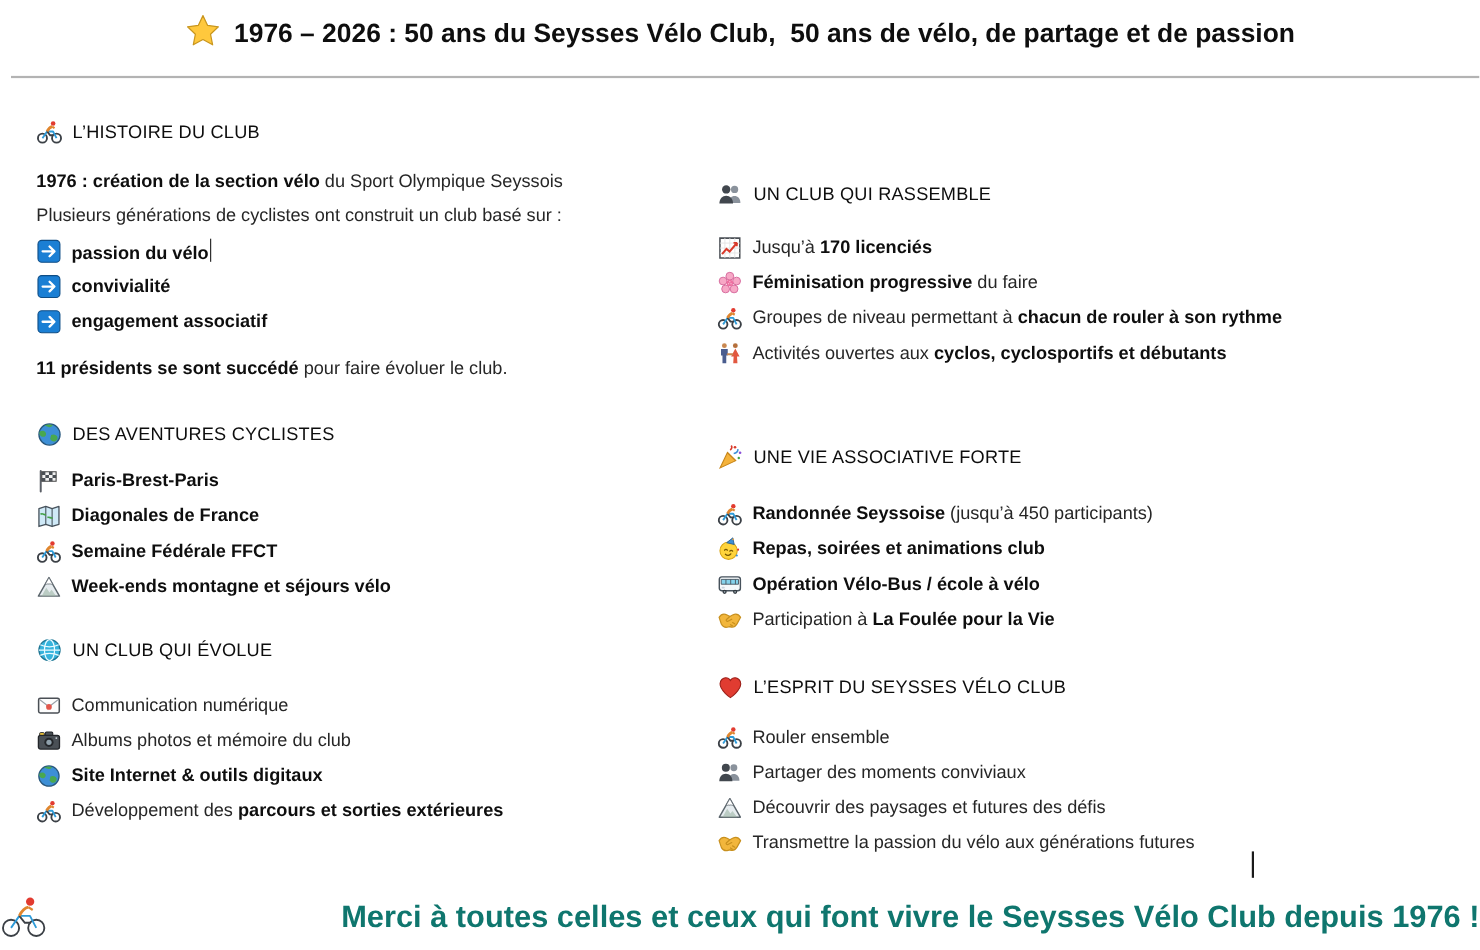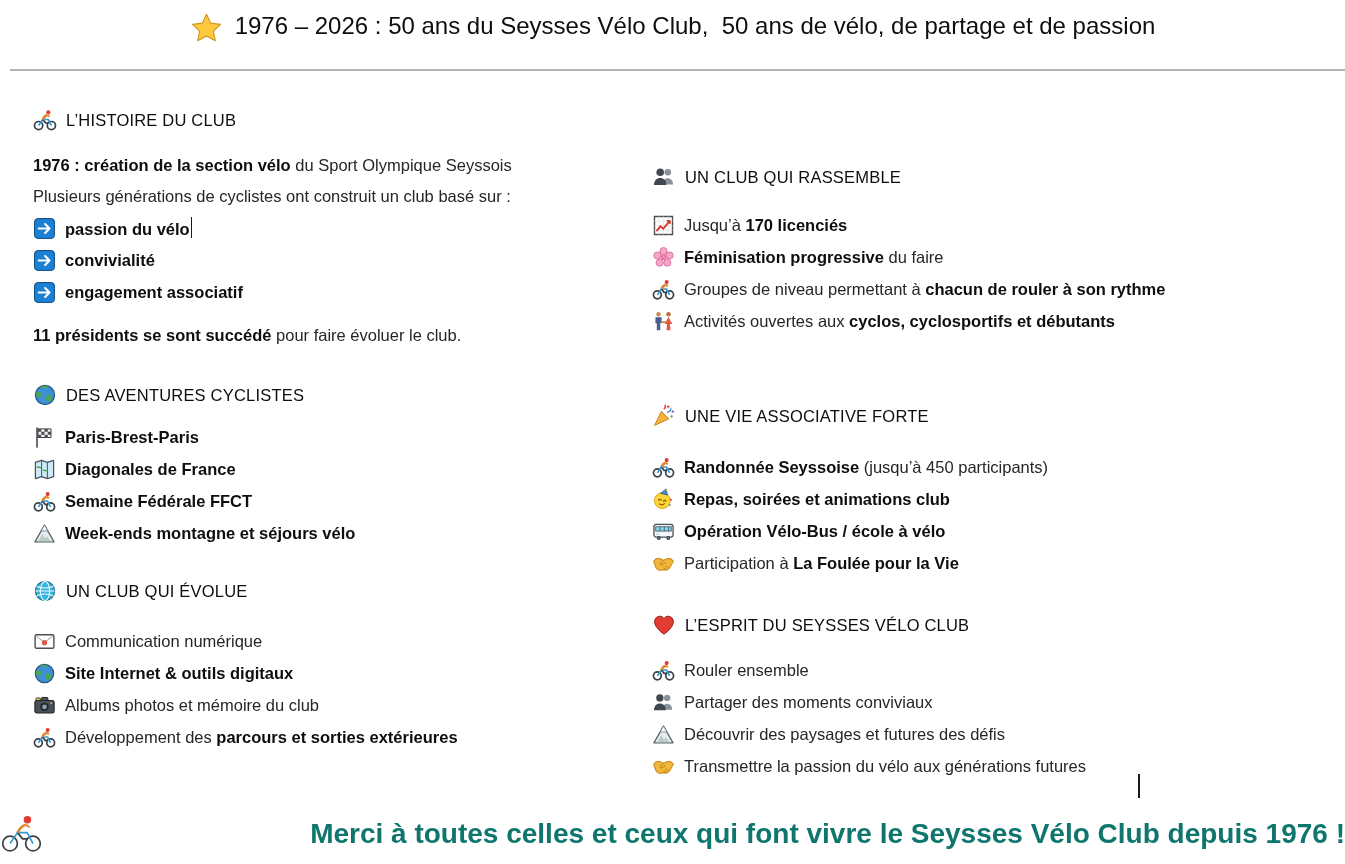--- a/index.html
+++ b/index.html
@@ -6,22 +6,22 @@
   body{
     width:1345px;height:864px;overflow:hidden;position:relative;
     background:#ffffff;color:#1d1d1d;
     font-family:"Liberation Sans","DejaVu Sans",sans-serif;
     -webkit-font-smoothing:antialiased;
   }
   .icn{width:23px;height:23px;flex:0 0 auto;display:inline-block;}
   
   .header{
     position:absolute;top:12px;left:0;right:0;
-    display:flex;justify-content:center;align-items:flex-start;gap:12px;
-    font-size:24px;font-weight:400;color:#0e0e0e;
+    display:flex;justify-content:center;align-items:flex-end;gap:12px;
+    font-size:24px;font-weight:700;color:#0e0e0e;
   }
   .header .icn{width:33px;height:33px;}
   .header .title-text{white-space:pre;}
   .divider{position:absolute;top:69px;left:10px;right:0;border-top:2px solid #b3b3b3;}
   
   .col{position:absolute;}
   #col-left{left:33px;top:108px;width:605px;}
   #col-right{left:652px;top:165px;width:670px;}
   .sec-h{display:flex;align-items:center;gap:9px;font-weight:400;font-size:16.5px;color:#0d0d0d;letter-spacing:.2px;margin-bottom:14px;}
   .sec-h .icn{width:24px;height:24px;}
@@ -272,29 +272,29 @@
         <span>UN CLUB QUI ÉVOLUE</span>
       </div>
       <div class="row item">
         <svg class="icn">
           <use href="#i-email"></use>
         </svg>
         <span class="txt"><span>Communication numérique</span></span>
       </div>
       <div class="row item">
         <svg class="icn">
+          <use href="#i-camera"></use>
+        </svg>
+        <span class="txt"><span>Albums photos et mémoire du club</span></span>
+      </div>
+      <div class="row item">
+        <svg class="icn">
           <use href="#i-earth-globe"></use>
         </svg>
         <span class="txt"><span class="b">Site Internet &amp; outils digitaux</span></span>
-      </div>
-      <div class="row item">
-        <svg class="icn">
-          <use href="#i-camera"></use>
-        </svg>
-        <span class="txt"><span>Albums photos et mémoire du club</span></span>
       </div>
       <div class="row item">
         <svg class="icn">
           <use href="#i-person-biking"></use>
         </svg>
         <span class="txt"><span>Développement des </span><span class="b">parcours et sorties extérieures</span></span>
       </div>
     </section>
   </div>
 <div class="col" id="col-right">

